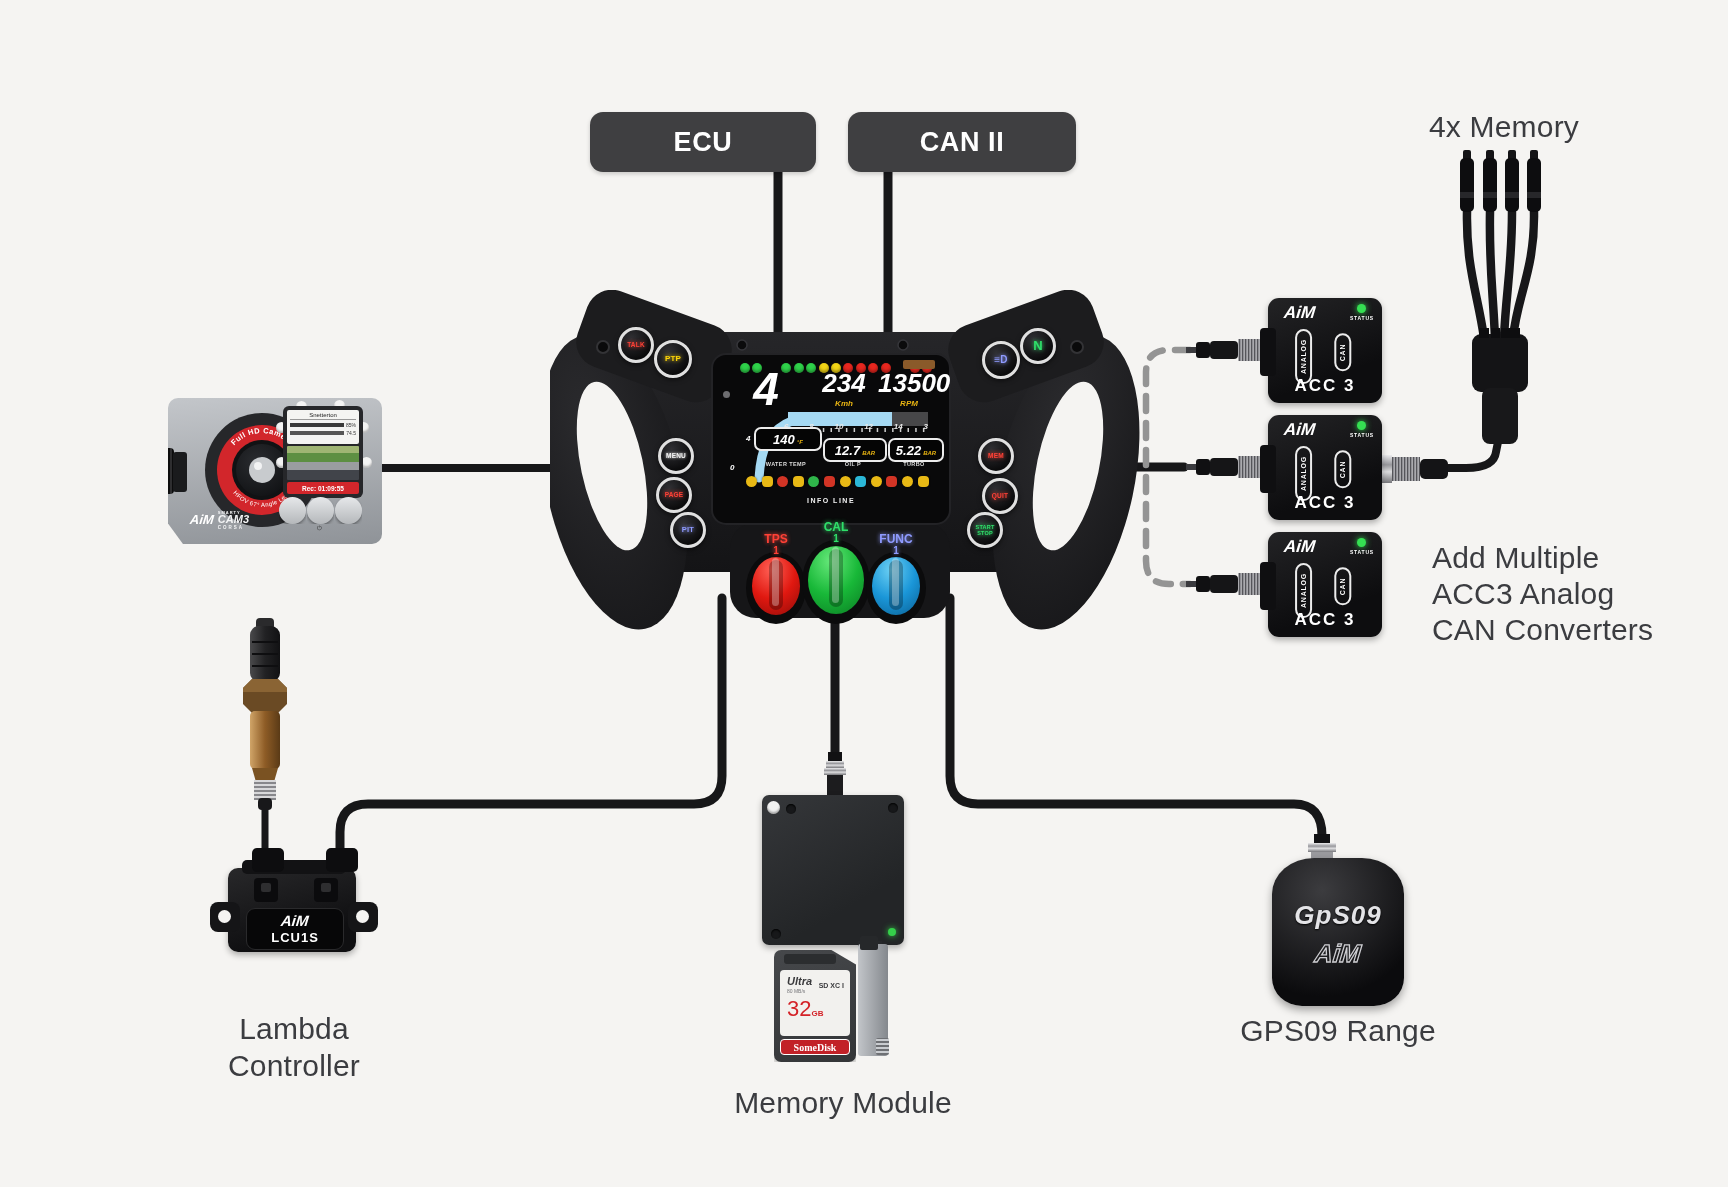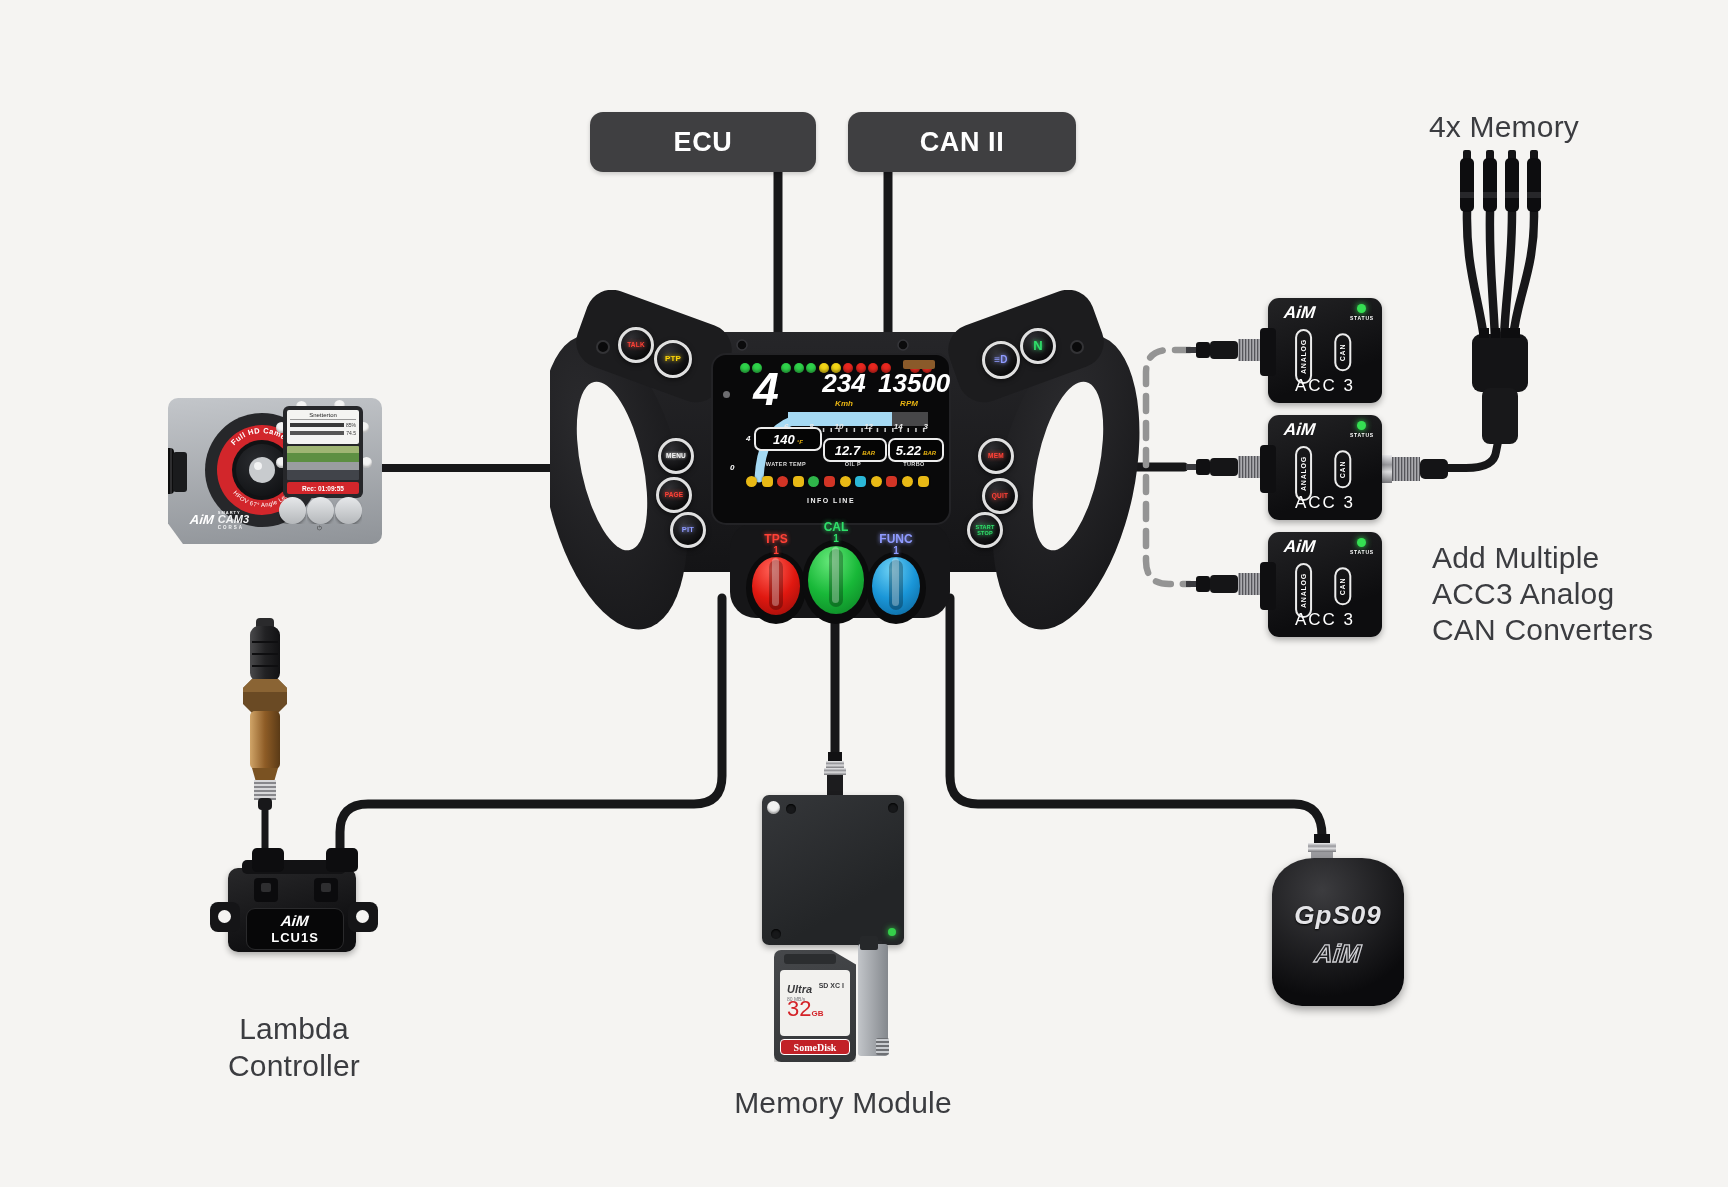--- a/index.html
+++ b/index.html
@@ -37,21 +37,21 @@
   .infoline{position:absolute;left:0;right:0;top:137px;text-align:center;font-size:7px;font-weight:700;letter-spacing:1.5px;color:#f0f0f0}
   
   .acc{position:absolute;left:1268px;width:114px;height:105px;background:linear-gradient(160deg,#232325,#0d0d0f 70%);border-radius:11px;box-shadow:0 3px 6px rgba(0,0,0,.3);z-index:2}
   .acc .tab{position:absolute;left:-8px;top:30px;width:16px;height:48px;background:#0f0f11;border-radius:4px}
   .aim{font-style:italic;font-weight:800;color:#fff;transform:skewX(-6deg);display:inline-block}
   .acc .brand{position:absolute;left:16px;top:5px;font-size:17px}
   .acc .statwrap{position:absolute;right:8px;top:6px;text-align:center}
   .statled{width:9px;height:9px;border-radius:50%;background:#35e052;box-shadow:0 0 6px #35e052;margin:0 auto 2px}
   .statustxt{font-size:5px;color:#fff;font-weight:700;letter-spacing:.8px}
   .pill{position:absolute;border:2px solid #ececec;border-radius:9px;color:#fff;font-weight:700;letter-spacing:.8px;font-size:7px;padding:3px 8px;transform:rotate(-90deg)}
-  .accname{position:absolute;left:0;right:0;bottom:7px;text-align:center;color:#fff;font-weight:400;font-size:17px;letter-spacing:2px}
+  .accname{position:absolute;left:0;right:0;bottom:7px;text-align:center;color:#fff;font-weight:700;font-size:17px;letter-spacing:2px}
   
   .cam{position:absolute;left:168px;top:398px;width:214px;height:146px;background:linear-gradient(175deg,#c3c6ca,#8f9398);border-radius:10px;clip-path:polygon(0 0,100% 0,100% 100%,7% 100%,0 86%);z-index:2}
   .cam .screw{position:absolute;width:11px;height:11px;border-radius:50%;background:#f4f4f4;box-shadow:inset 0 -2px 2px rgba(0,0,0,.25)}
   .cam .cbtn{position:absolute;width:27px;height:27px;border-radius:50%;background:linear-gradient(180deg,#e6e8ea,#b5b8bb);box-shadow:0 2px 3px rgba(0,0,0,.35)}
   .camscr{position:absolute;left:115px;top:8px;width:80px;height:92px;background:#26272a;border-radius:6px;z-index:2}
   .camlogo{position:absolute;left:22px;top:112px;display:flex;align-items:center;gap:4px;color:#f4f5f6;z-index:2}
   .camlogo .m1{font-size:4px;letter-spacing:1px;font-weight:700}
   .camlogo .m2{font-size:11px;font-weight:800;font-style:italic;line-height:.9}
   .camlogo .m3{font-size:4.5px;letter-spacing:2px;font-weight:700}
   
@@ -528,21 +528,21 @@
     <div class="notch"></div>
   </div>
 
   <div class="sdbr">
     <div class="tab"></div>
       <div class="foot"></div>
   </div>
   <div class="sd">
     <div class="ridge"></div>
     <div class="face">
-      <div style="font-size:11px;font-weight:700;font-style:italic;color:#3a3a3c;margin:13px 0 0 7px">Ultra</div>
+      <div style="font-size:11px;font-weight:700;font-style:italic;color:#3a3a3c;margin:5px 0 0 7px">Ultra</div>
       <div style="font-size:5px;color:#77777b;margin:1px 0 0 7px">80 MB/s</div>
       <div style="position:absolute;right:6px;top:12px;font-size:7px;font-weight:800;color:#3a3a3c;text-align:right;line-height:1.1">SD XC I</div>
       <div style="position:absolute;left:7px;top:26px">
         <span style="font-size:22px;font-weight:400;color:#d42328">32</span><span style="font-size:8px;font-weight:800;color:#d42328">GB</span>
       </div>
     </div>
     <div class="banner">
         <span>SomeDisk</span>
       </div>
   </div>
@@ -553,14 +553,15 @@
   </div>
 
   <div class="txt lbl ctr" style="left:1404px;top:108px;width:200px">4x Memory</div>
   <div class="txt lbl" style="left:1432px;top:540px;width:240px;line-height:36px">
     <div>Add Multiple</div>
     <div>ACC3 Analog</div>
     <div>CAN Converters</div>
   </div>
   <div class="txt lbl ctr" style="left:718px;top:1084px;width:250px">Memory Module</div>
   <div class="txt lbl ctr" style="left:169px;top:1010px;width:250px">Lambda Controller</div>
+  <div class="txt lbl ctr" style="left:1213px;top:1012px;width:250px">GPS09 Range</div>
 
 </div>
 
 </body></html>

